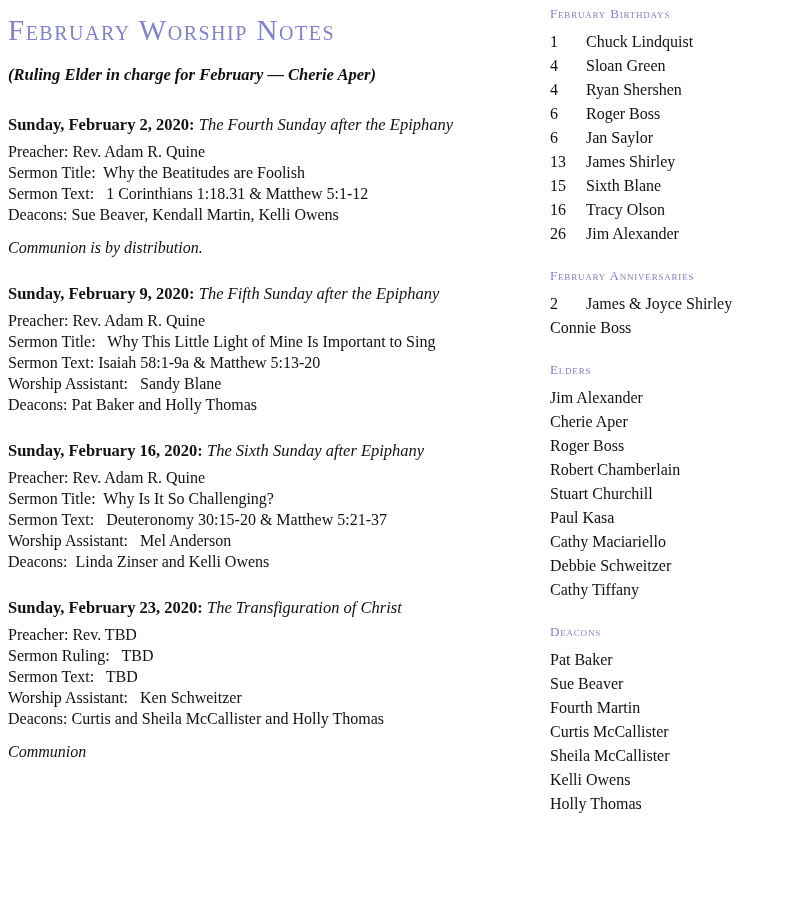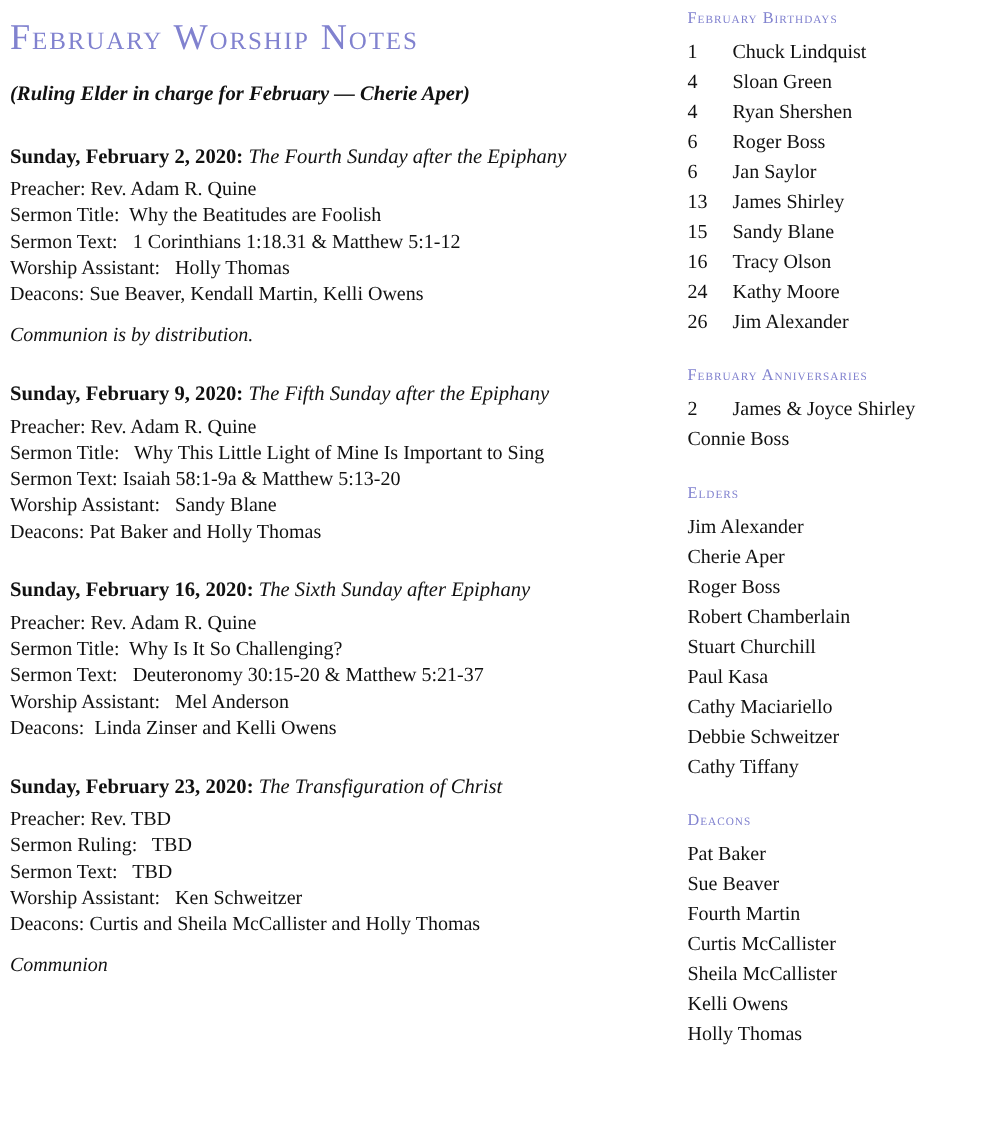--- a/index.html
+++ b/index.html
@@ -75,21 +75,20 @@
 
   <div class="left-col">
     <h1 class="main-title">February Worship Notes</h1>
     <p class="subtitle">(Ruling Elder in charge for February — Cherie Aper)</p>
 
     <section class="service">
       <p class="service-heading"><span class="service-date">Sunday, February 2, 2020:</span><span> </span><span class="service-title">The Fourth Sunday after the Epiphany</span></p>
       <p class="service-line">Preacher: Rev. Adam R. Quine</p>
       <p class="service-line">Sermon Title:  Why the Beatitudes are Foolish</p>
       <p class="service-line">Sermon Text:   1 Corinthians 1:18.31 &amp; Matthew 5:1-12</p>
-      <p class="service-line">Worship Assistant:   Holly Thomas</p>
       <p class="service-line">Deacons: Sue Beaver, Kendall Martin, Kelli Owens</p>
       <p class="service-note">Communion is by distribution.</p>
     </section>
 
     <section class="service">
       <p class="service-heading"><span class="service-date">Sunday, February 9, 2020:</span><span> </span><span class="service-title">The Fifth Sunday after the Epiphany</span></p>
       <p class="service-line">Preacher: Rev. Adam R. Quine</p>
       <p class="service-line">Sermon Title:   Why This Little Light of Mine Is Important to Sing</p>
       <p class="service-line">Sermon Text: Isaiah 58:1-9a &amp; Matthew 5:13-20</p>
       <p class="service-line">Worship Assistant:   Sandy Blane</p>
@@ -138,29 +137,25 @@
     <div class="num-row">
       <span class="num-day">6</span>
       <span class="num-name">Jan Saylor</span>
     </div>
     <div class="num-row">
       <span class="num-day">13</span>
       <span class="num-name">James Shirley</span>
     </div>
     <div class="num-row">
       <span class="num-day">15</span>
-      <span class="num-name">Sandy Blane</span>
+      <span class="num-name">Sixth Blane</span>
     </div>
     <div class="num-row">
       <span class="num-day">16</span>
       <span class="num-name">Tracy Olson</span>
-    </div>
-    <div class="num-row">
-      <span class="num-day">24</span>
-      <span class="num-name">Kathy Moore</span>
     </div>
     <div class="num-row">
       <span class="num-day">26</span>
       <span class="num-name">Jim Alexander</span>
     </div>
 
     <h2 class="side-heading">February Anniversaries</h2>
     <div class="num-row">
       <span class="num-day">2</span>
       <span class="num-name">James &amp; Joyce Shirley</span>

